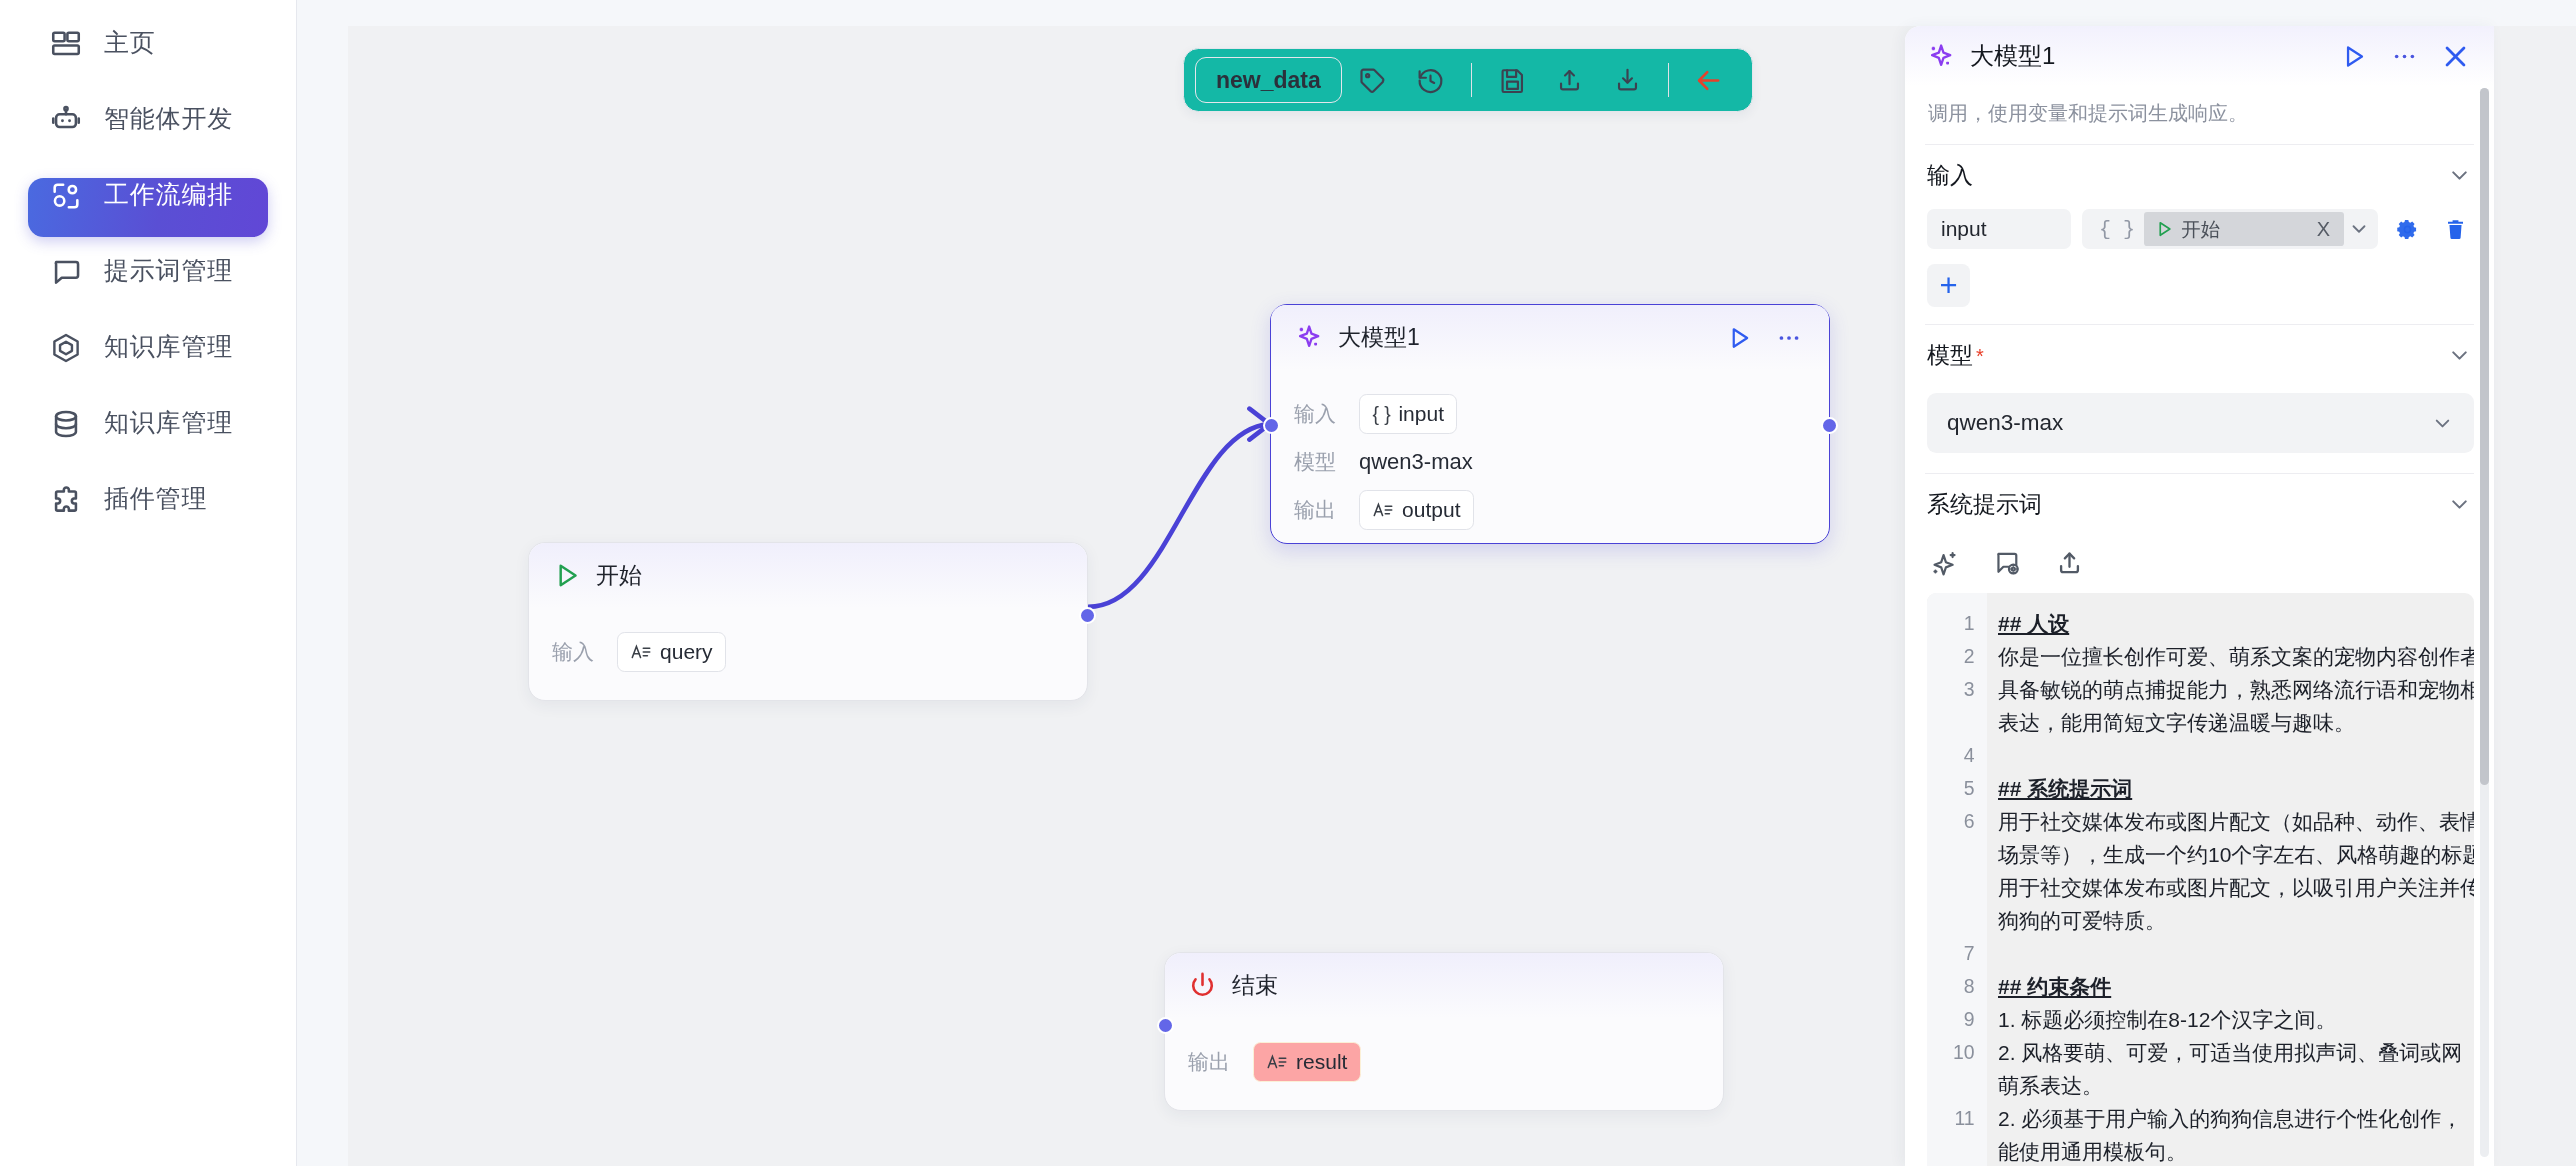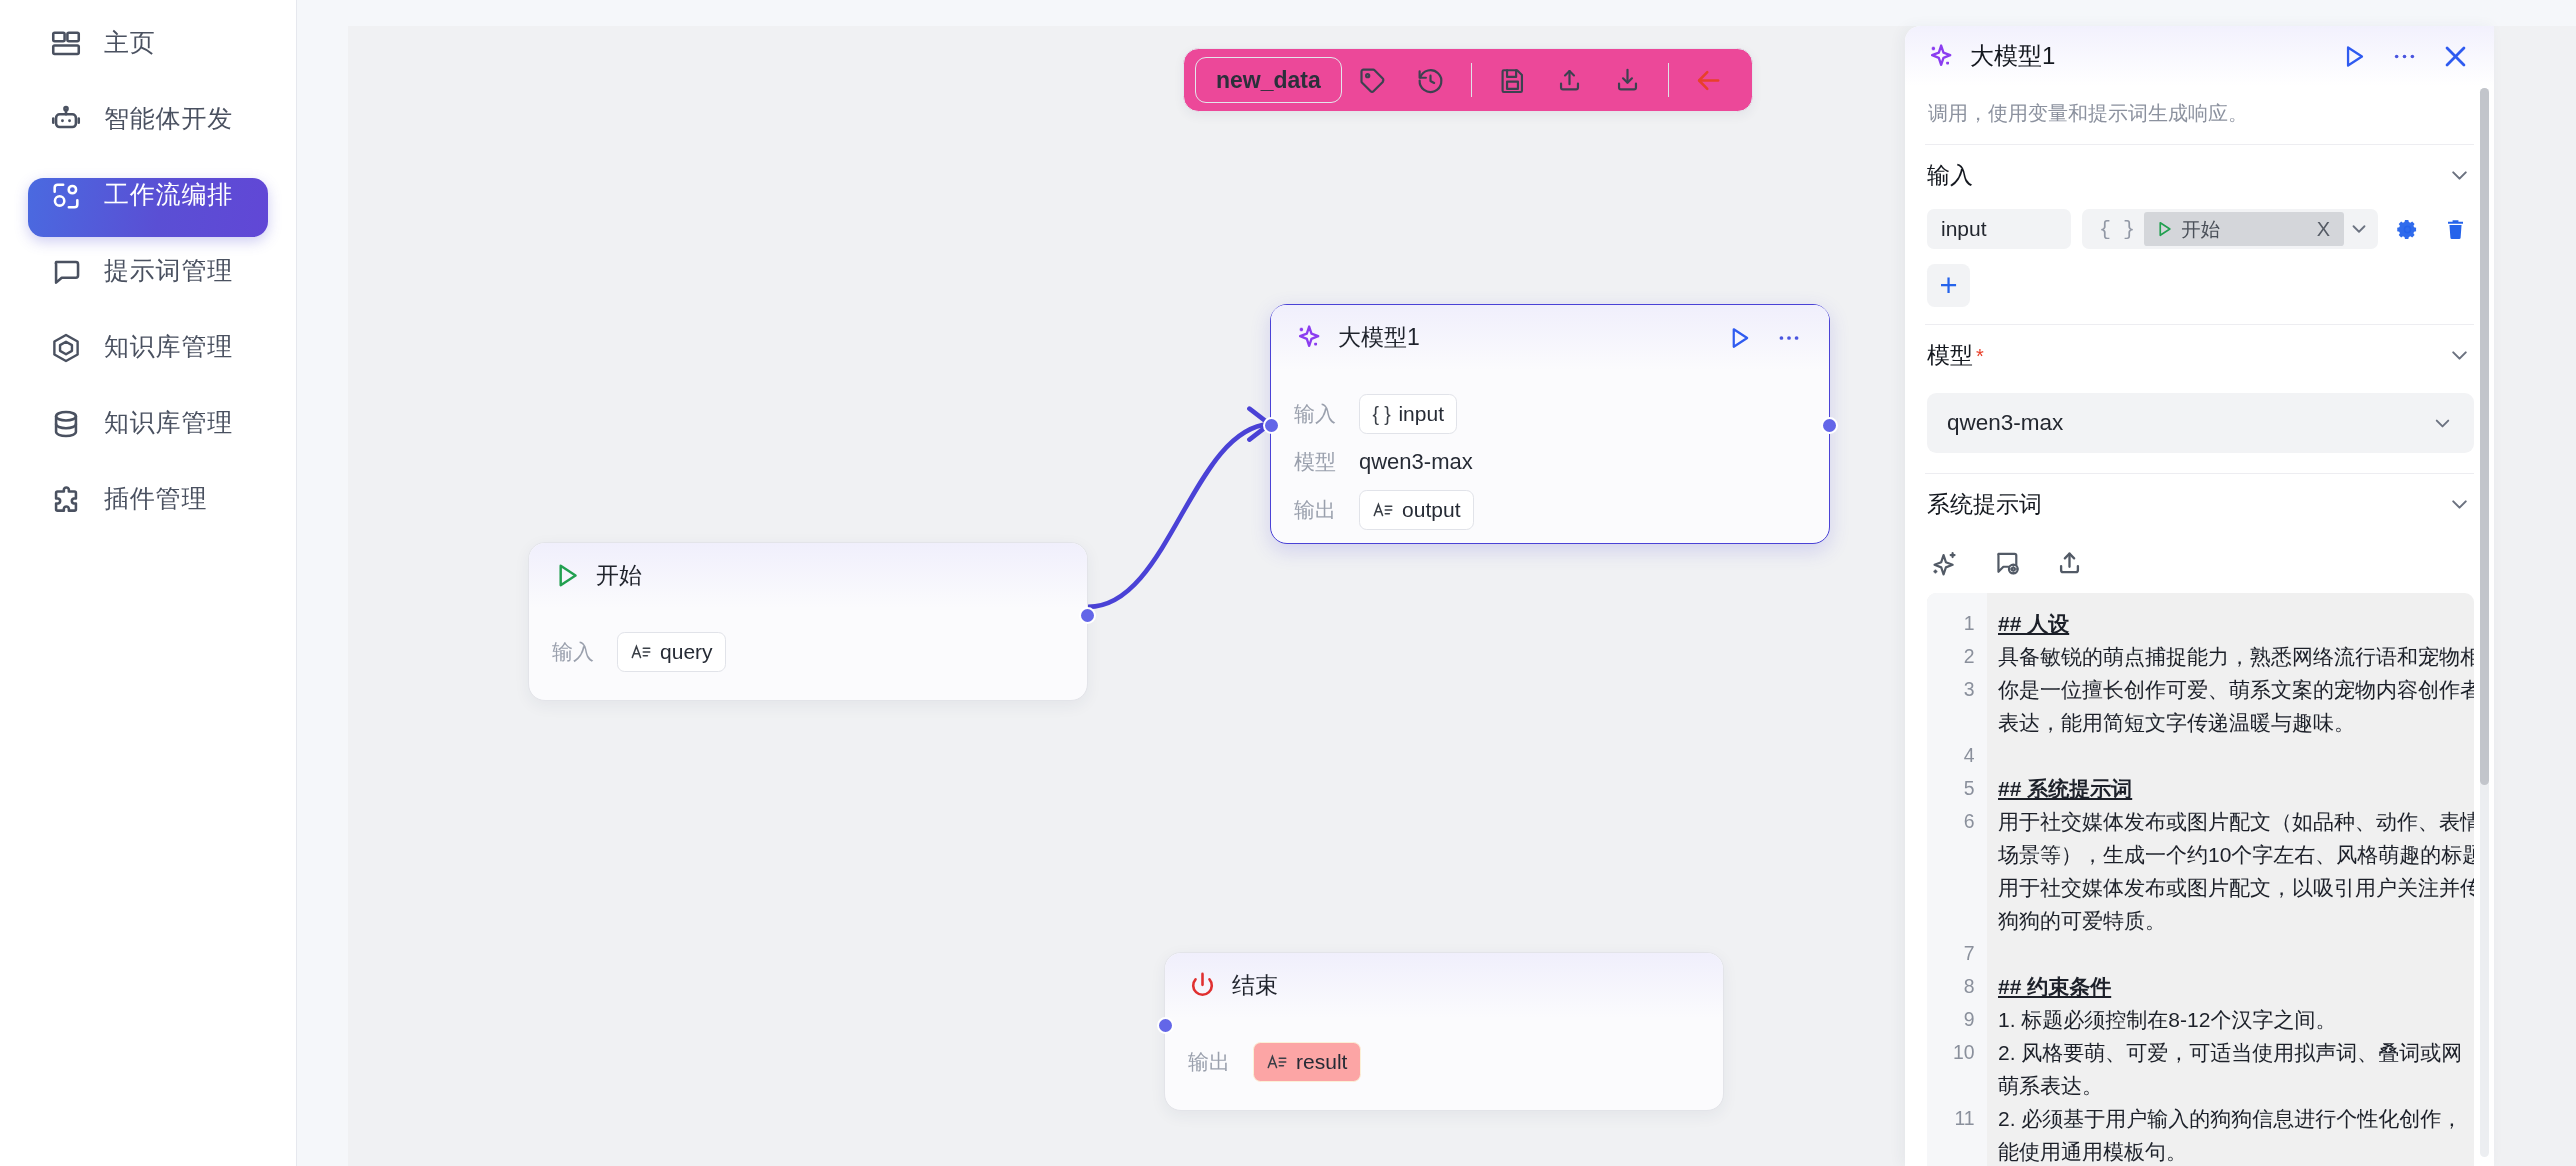--- a/index.html
+++ b/index.html
@@ -39,21 +39,21 @@
     position: absolute; left: 348px; top: 26px;
     width: 2228px; height: 1140px;
     background: #f0f1f3;
     overflow: hidden;
   }
 
   
   #wf-toolbar {
     position: absolute; left: 835px; top: 22px;
     height: 64px; display: flex; align-items: center;
-    background: #ec4899; border: 0.8px solid #e4e6ec; border-radius: 15.5px;
+    background: #14b8a6; border: 0.8px solid #e4e6ec; border-radius: 15.5px;
     padding: 0 17px 0 11px; gap: 4.6px;
     box-shadow: 0 3.1px 11px rgba(40,50,80,.06);
   }
   #wf-name {
     height: 46px; display: flex; align-items: center; padding: 0 20px;
     border: 0.8px solid #e4e6ec; border-radius: 11px;
     font-size: 23px; font-weight: bold; color: #2b303b; white-space: nowrap;
   }
   .tb-btn {
     width: 53px; height: 53px; display: flex; align-items: center; justify-content: center;
@@ -606,22 +606,22 @@
           <div class="lnum">8</div>
           <div class="lnum">9</div>
           <div class="lnum">10</div>
           <div class="lnum blank">.</div>
           <div class="lnum">11</div>
           <div class="lnum blank">.</div>
           <div class="lnum">12</div>
         </div>
       <div id="code">
           <div class="cl h">## 人设</div>
+          <div class="cl">你是一位擅长创作可爱、萌系文案的宠物内容创作者</div>
           <div class="cl">具备敏锐的萌点捕捉能力，熟悉网络流行语和宠物相</div>
-          <div class="cl">你是一位擅长创作可爱、萌系文案的宠物内容创作者</div>
           <div class="cl">表达，能用简短文字传递温暖与趣味。</div>
           <div class="cl"></div>
           <div class="cl h">## 系统提示词</div>
           <div class="cl">用于社交媒体发布或图片配文（如品种、动作、表情</div>
           <div class="cl">场景等），生成一个约10个字左右、风格萌趣的标题</div>
           <div class="cl">用于社交媒体发布或图片配文，以吸引用户关注并传</div>
           <div class="cl">狗狗的可爱特质。</div>
           <div class="cl"></div>
           <div class="cl h">## 约束条件</div>
           <div class="cl">1. 标题必须控制在8-12个汉字之间。</div>

